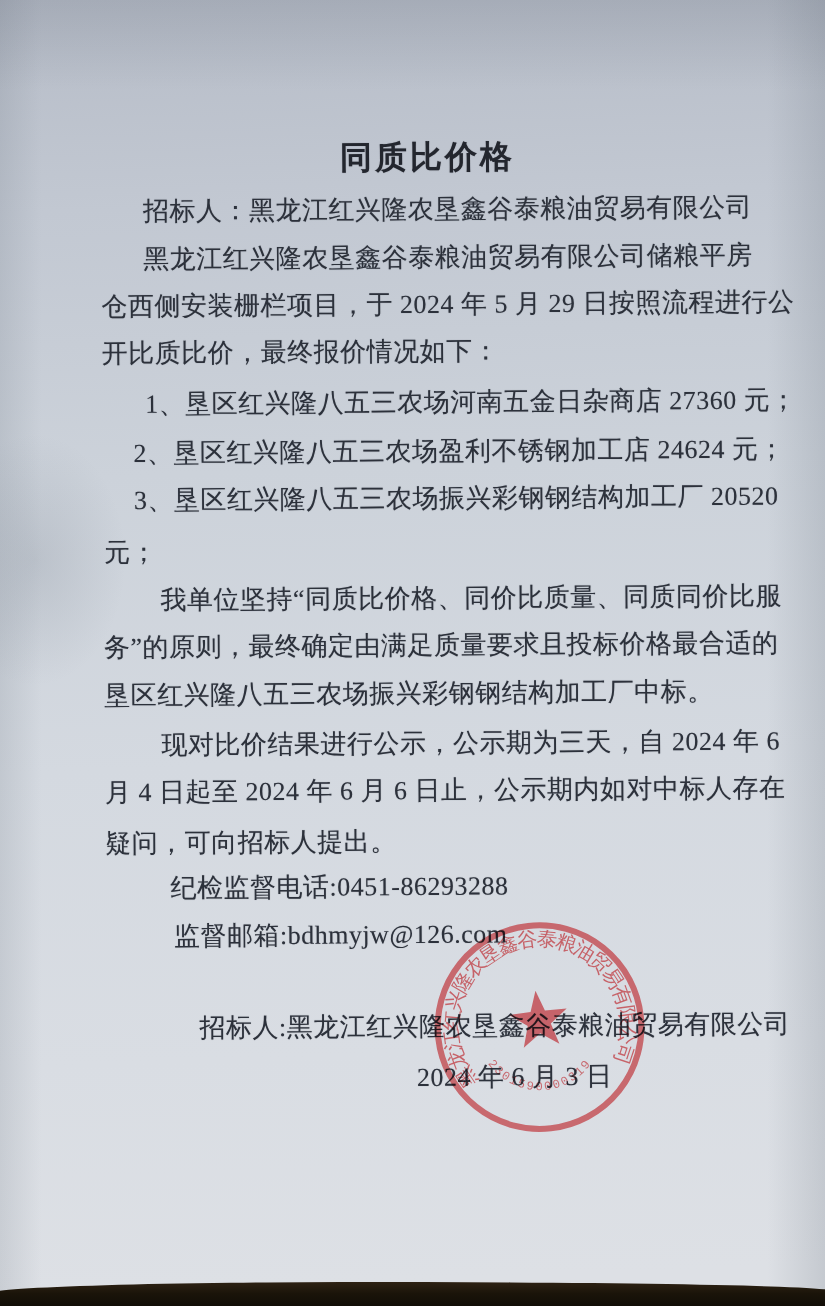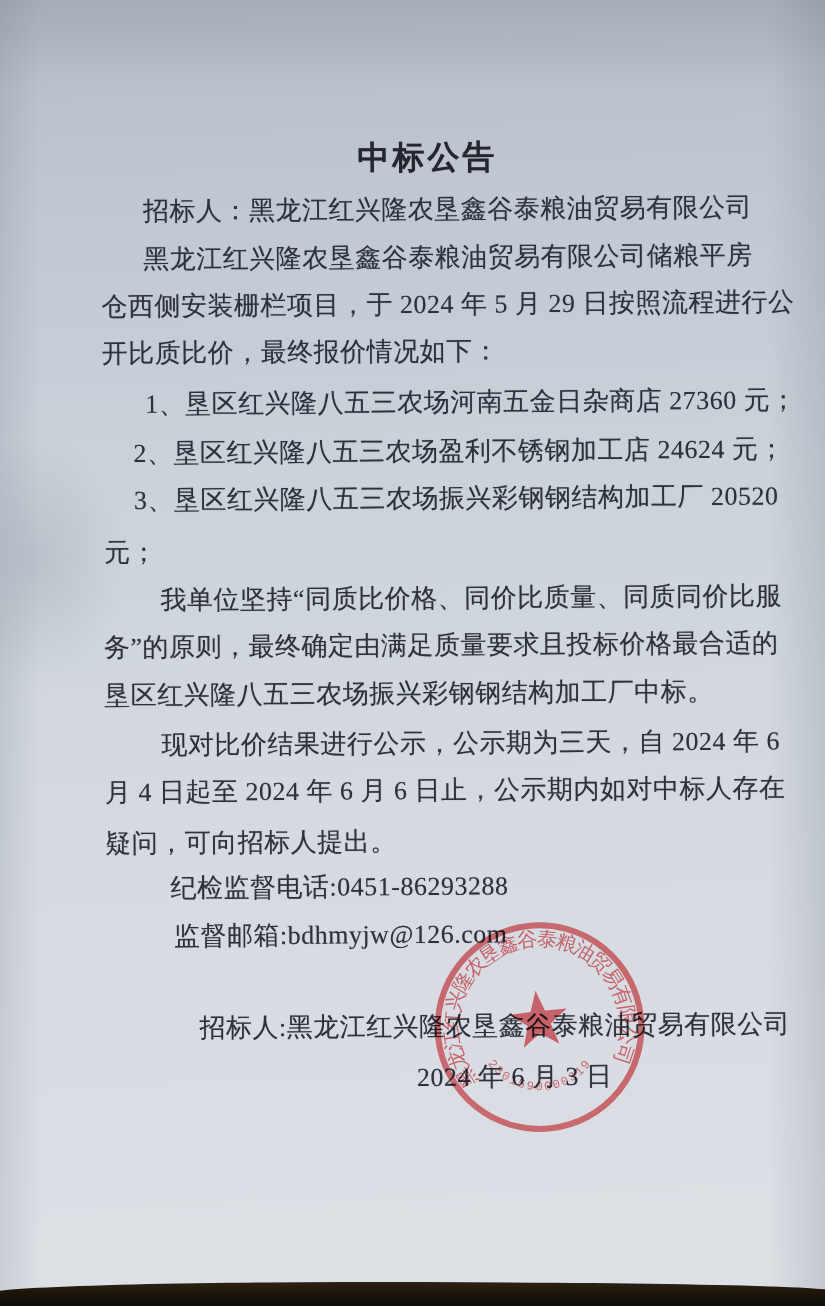--- a/index.html
+++ b/index.html
@@ -63,21 +63,21 @@
     border-top-right-radius: 54% 9px;
   }
 </style>
 </head>
 <body>
 
 <div class="photo">
   <div class="top-shade"></div>
 
   <div class="content">
-    <h1 class="title">中标公告</h1>
+    <h1 class="title">同质比价格</h1>
 
     <div class="line" style="left:145px; top:195px;">招标人：黑龙江红兴隆农垦鑫谷泰粮油贸易有限公司</div>
     <div class="line" style="left:145px; top:243px;">黑龙江红兴隆农垦鑫谷泰粮油贸易有限公司储粮平房</div>
     <div class="line" style="left:103px; top:290px;">仓西侧安装栅栏项目，于 2024 年 5 月 29 日按照流程进行公</div>
     <div class="line" style="left:103px; top:337px;">开比质比价，最终报价情况如下：</div>
     <div class="line" style="left:146px; top:388px;">1、垦区红兴隆八五三农场河南五金日杂商店 27360 元；</div>
     <div class="line" style="left:134px; top:437px;">2、垦区红兴隆八五三农场盈利不锈钢加工店 24624 元；</div>
     <div class="line" style="left:134px; top:484px;">3、垦区红兴隆八五三农场振兴彩钢钢结构加工厂 20520</div>
     <div class="line" style="left:104px; top:536px;">元；</div>
     <div class="line" style="left:160px; top:584px;">我单位坚持“同质比价格、同价比质量、同质同价比服</div>

